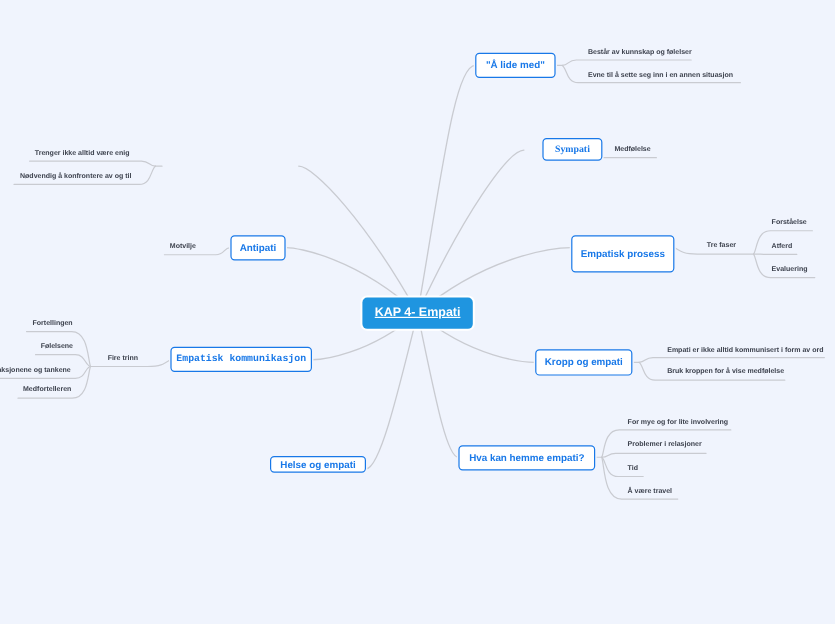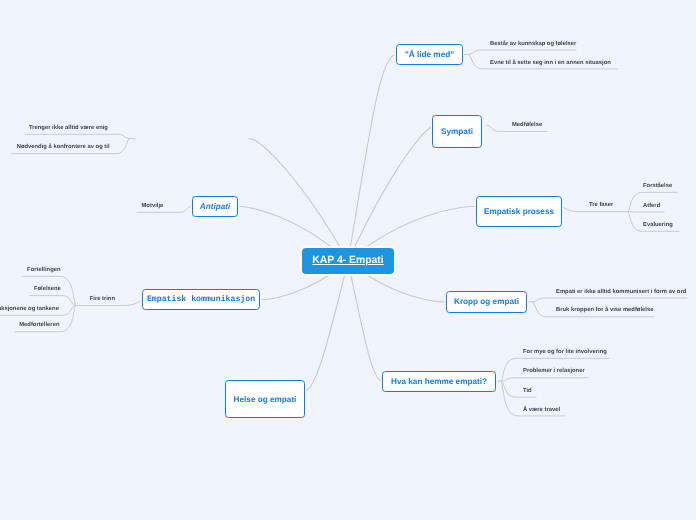--- a/index.html
+++ b/index.html
@@ -62,21 +62,21 @@
       <path d="M129.5,138.5 C125.62746909090909,141.02043636363635 126.20839563636363,153.7 116.068,153.7 L11.7,153.7" fill="none" stroke="#c9cbd1" stroke-width="1" stroke-linecap="round"></path>
     </svg>
   <div class="node root" style="left:302px;top:248px;width:92px;height:26px;">
     <span>KAP 4- Empati</span>
   </div>
 <div class="node branch" style="left: 396px; top: 44px; width: 67px; height: 21px;">
       <span>"Å lide med"</span>
     </div>
     <div class="leaf" style="left: 490px; top: 41.6px;">Består av kunnskap og følelser</div>
     <div class="leaf" style="left: 490px; top: 60.5px;">Evne til å sette seg inn i en annen situasjon</div>
-    <div class="node branch" style="left: 432px; top: 114.6px; width: 50px; height: 33px;">
+    <div class="node branch" style="left: 452px; top: 114.6px; width: 50px; height: 19px; font-family: Liberation Serif, serif;">
       <span>Sympati</span>
     </div>
     <div class="leaf" style="left: 512px; top: 123px;">Medfølelse</div>
     <div class="node branch" style="left: 476px; top: 195.7px; width: 86px; height: 31px;">
       <span>Empatisk prosess</span>
     </div>
     <div class="conn-label" style="left: 589px; top: 203.3px;">Tre faser</div>
     <div class="leaf" style="left: 643px; top: 183.9px;">Forståelse</div>
     <div class="leaf" style="left: 643px; top: 203.6px;">Atferd</div>
     <div class="leaf" style="left: 643px; top: 222.9px;">Evaluering</div>
@@ -85,30 +85,30 @@
     </div>
     <div class="leaf" style="left: 556px; top: 289.6px;">Empati er ikke alltid kommunisert i form av ord</div>
     <div class="leaf" style="left: 556px; top: 308.4px;">Bruk kroppen for å vise medfølelse</div>
     <div class="node branch" style="left: 382px; top: 370.5px; width: 114px; height: 21.1px;">
       <span>Hva kan hemme empati?</span>
     </div>
     <div class="leaf" style="left: 523px; top: 349.9px;">For mye og for lite involvering</div>
     <div class="leaf" style="left: 523px; top: 369.4px;">Problemer i relasjoner</div>
     <div class="leaf" style="left: 523px; top: 388.7px;">Tid</div>
     <div class="leaf" style="left: 523px; top: 407.5px;">Å være travel</div>
-    <div class="node branch" style="left: 225px; top: 380.1px; width: 80px; height: 38px;">
+    <div class="node branch" style="left: 225px; top: 380.1px; width: 80px; height: 14px;">
       <span>Helse og empati</span>
     </div>
     <div class="node branch" style="left: 142px; top: 289.3px; width: 118px; height: 21px; font-family: Liberation Mono, monospace;">
       <span>Empatisk kommunikasjon</span>
     </div>
     <div class="conn-label" style="left: 89.7px; top: 297px;">Fire trinn</div>
     <div class="leaf" style="left: 27.1px; top: 267.9px;">Fortellingen</div>
     <div class="leaf" style="left: 33.9px; top: 287.2px;">Følelsene</div>
     <div class="leaf" style="left: -9.6px; top: 306.9px;">Reaksjonene og tankene</div>
     <div class="leaf" style="left: 19.2px; top: 323.4px;">Medfortelleren</div>
-    <div class="node branch" style="left: 191.7px; top: 195.7px; width: 46.7px; height: 21.2px; font-style: italic;">
+    <div class="node branch" style="left: 191.7px; top: 195.7px; width: 46.7px; height: 21.2px;">
       <span>Antipati</span>
     </div>
     <div class="leaf" style="left: 141.5px; top: 203.9px;">Motvilje</div>
     <div class="leaf" style="left: 29px; top: 125.9px;">Trenger ikke alltid være enig</div>
     <div class="leaf" style="left: 16.7px; top: 145.3px;">Nødvendig å konfrontere av og til</div>
   </div>
 
 </body></html>

